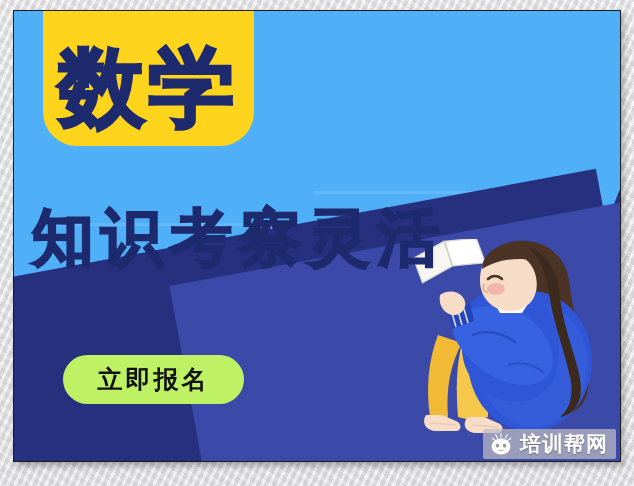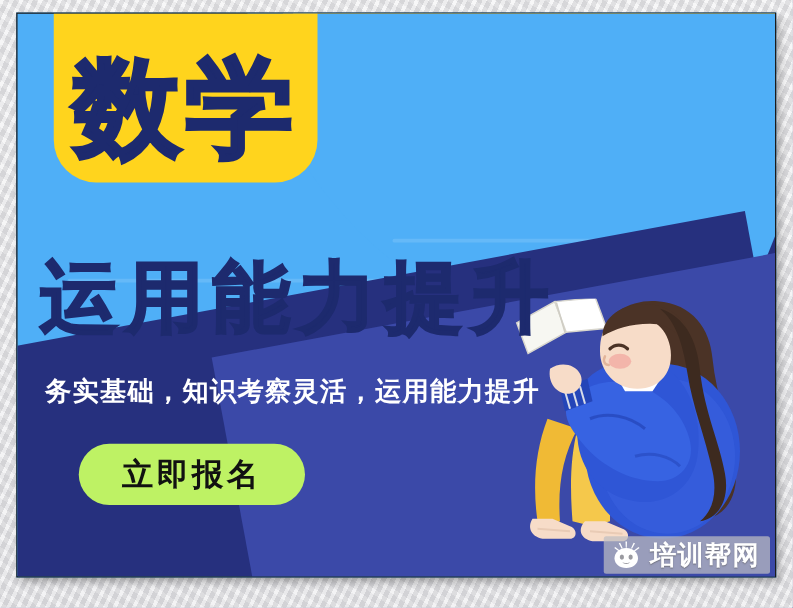--- a/index.html
+++ b/index.html
@@ -271,23 +271,22 @@
         <path d="M70 30 C70 10 96 0 116 6 C136 12 144 30 140 48 C136 30 124 20 108 20 C92 20 80 24 70 30 Z" fill="#4b3326"></path>
         <path d="M116 8 C136 14 146 34 148 58 C152 92 164 116 168 140 C172 162 162 176 148 178 C158 170 162 156 158 138 C152 110 142 86 138 60 C134 34 128 18 116 8 Z" fill="#3d2a1f"></path>
 
         <path d="M14 176 C10 182 12 190 22 192 L44 192 C50 192 50 184 44 182 L30 176 Z" fill="#f7dcc8"></path>
         <path d="M56 178 C50 184 52 192 62 194 L86 194 C92 194 92 186 86 184 L72 178 Z" fill="#f7dcc8"></path>
         <path d="M18 184 L44 186" stroke="#e9cbb5" stroke-width="1.6"></path>
         <path d="M60 186 L86 188" stroke="#e9cbb5" stroke-width="1.6"></path>
       </svg>
     </div>
 
-    <div class="layer" id="headline">运用能力提升</div>
-
-    <div class="layer" id="subheadline">务实基础，知识考察灵活，运用能力提升</div>
+    <div class="layer" id="headline">知识考察灵活</div>
+
 
     <div class="layer" id="cta-button">
       <span id="cta-label">立即报名</span>
     </div>
 
     <div class="layer" id="watermark">
       <span id="watermark-icon">
         <svg width="24" height="24" viewBox="0 0 24 24" xmlns="http://www.w3.org/2000/svg">
           <g fill="#ffffff">
             <path d="M11.4 1.2 L12.6 1.2 L12.4 6.2 L11.6 6.2 Z"></path>

